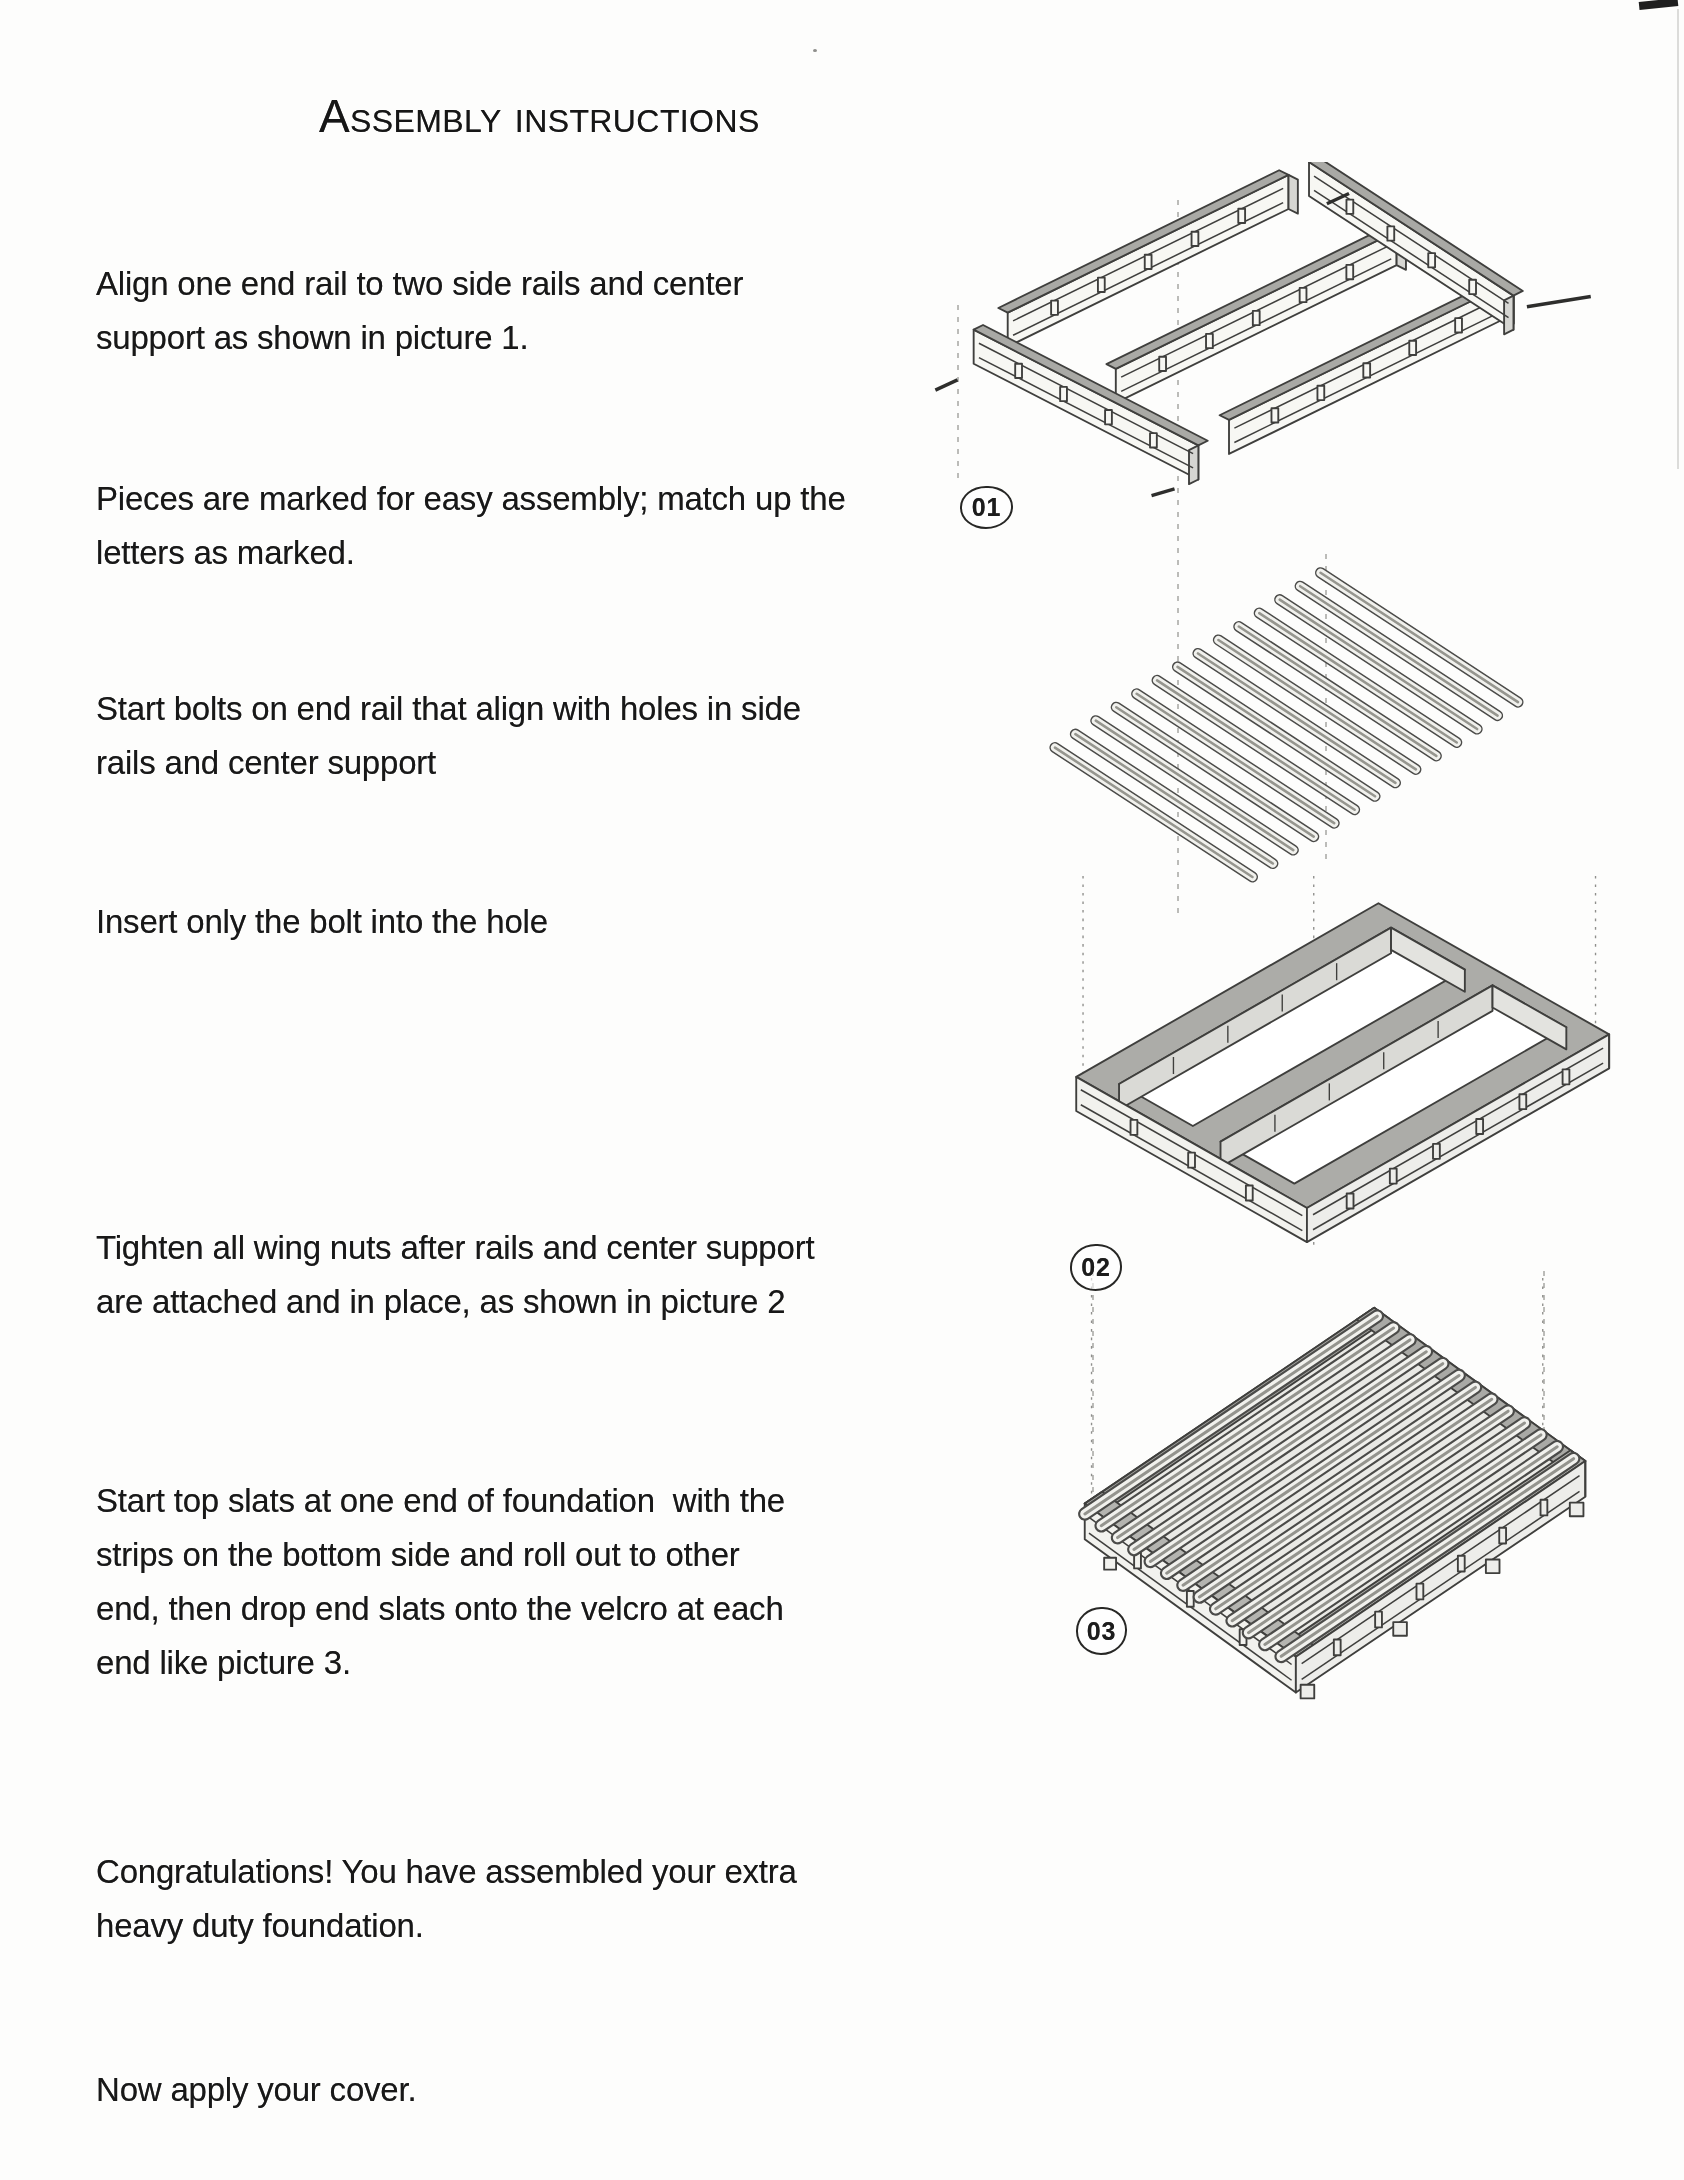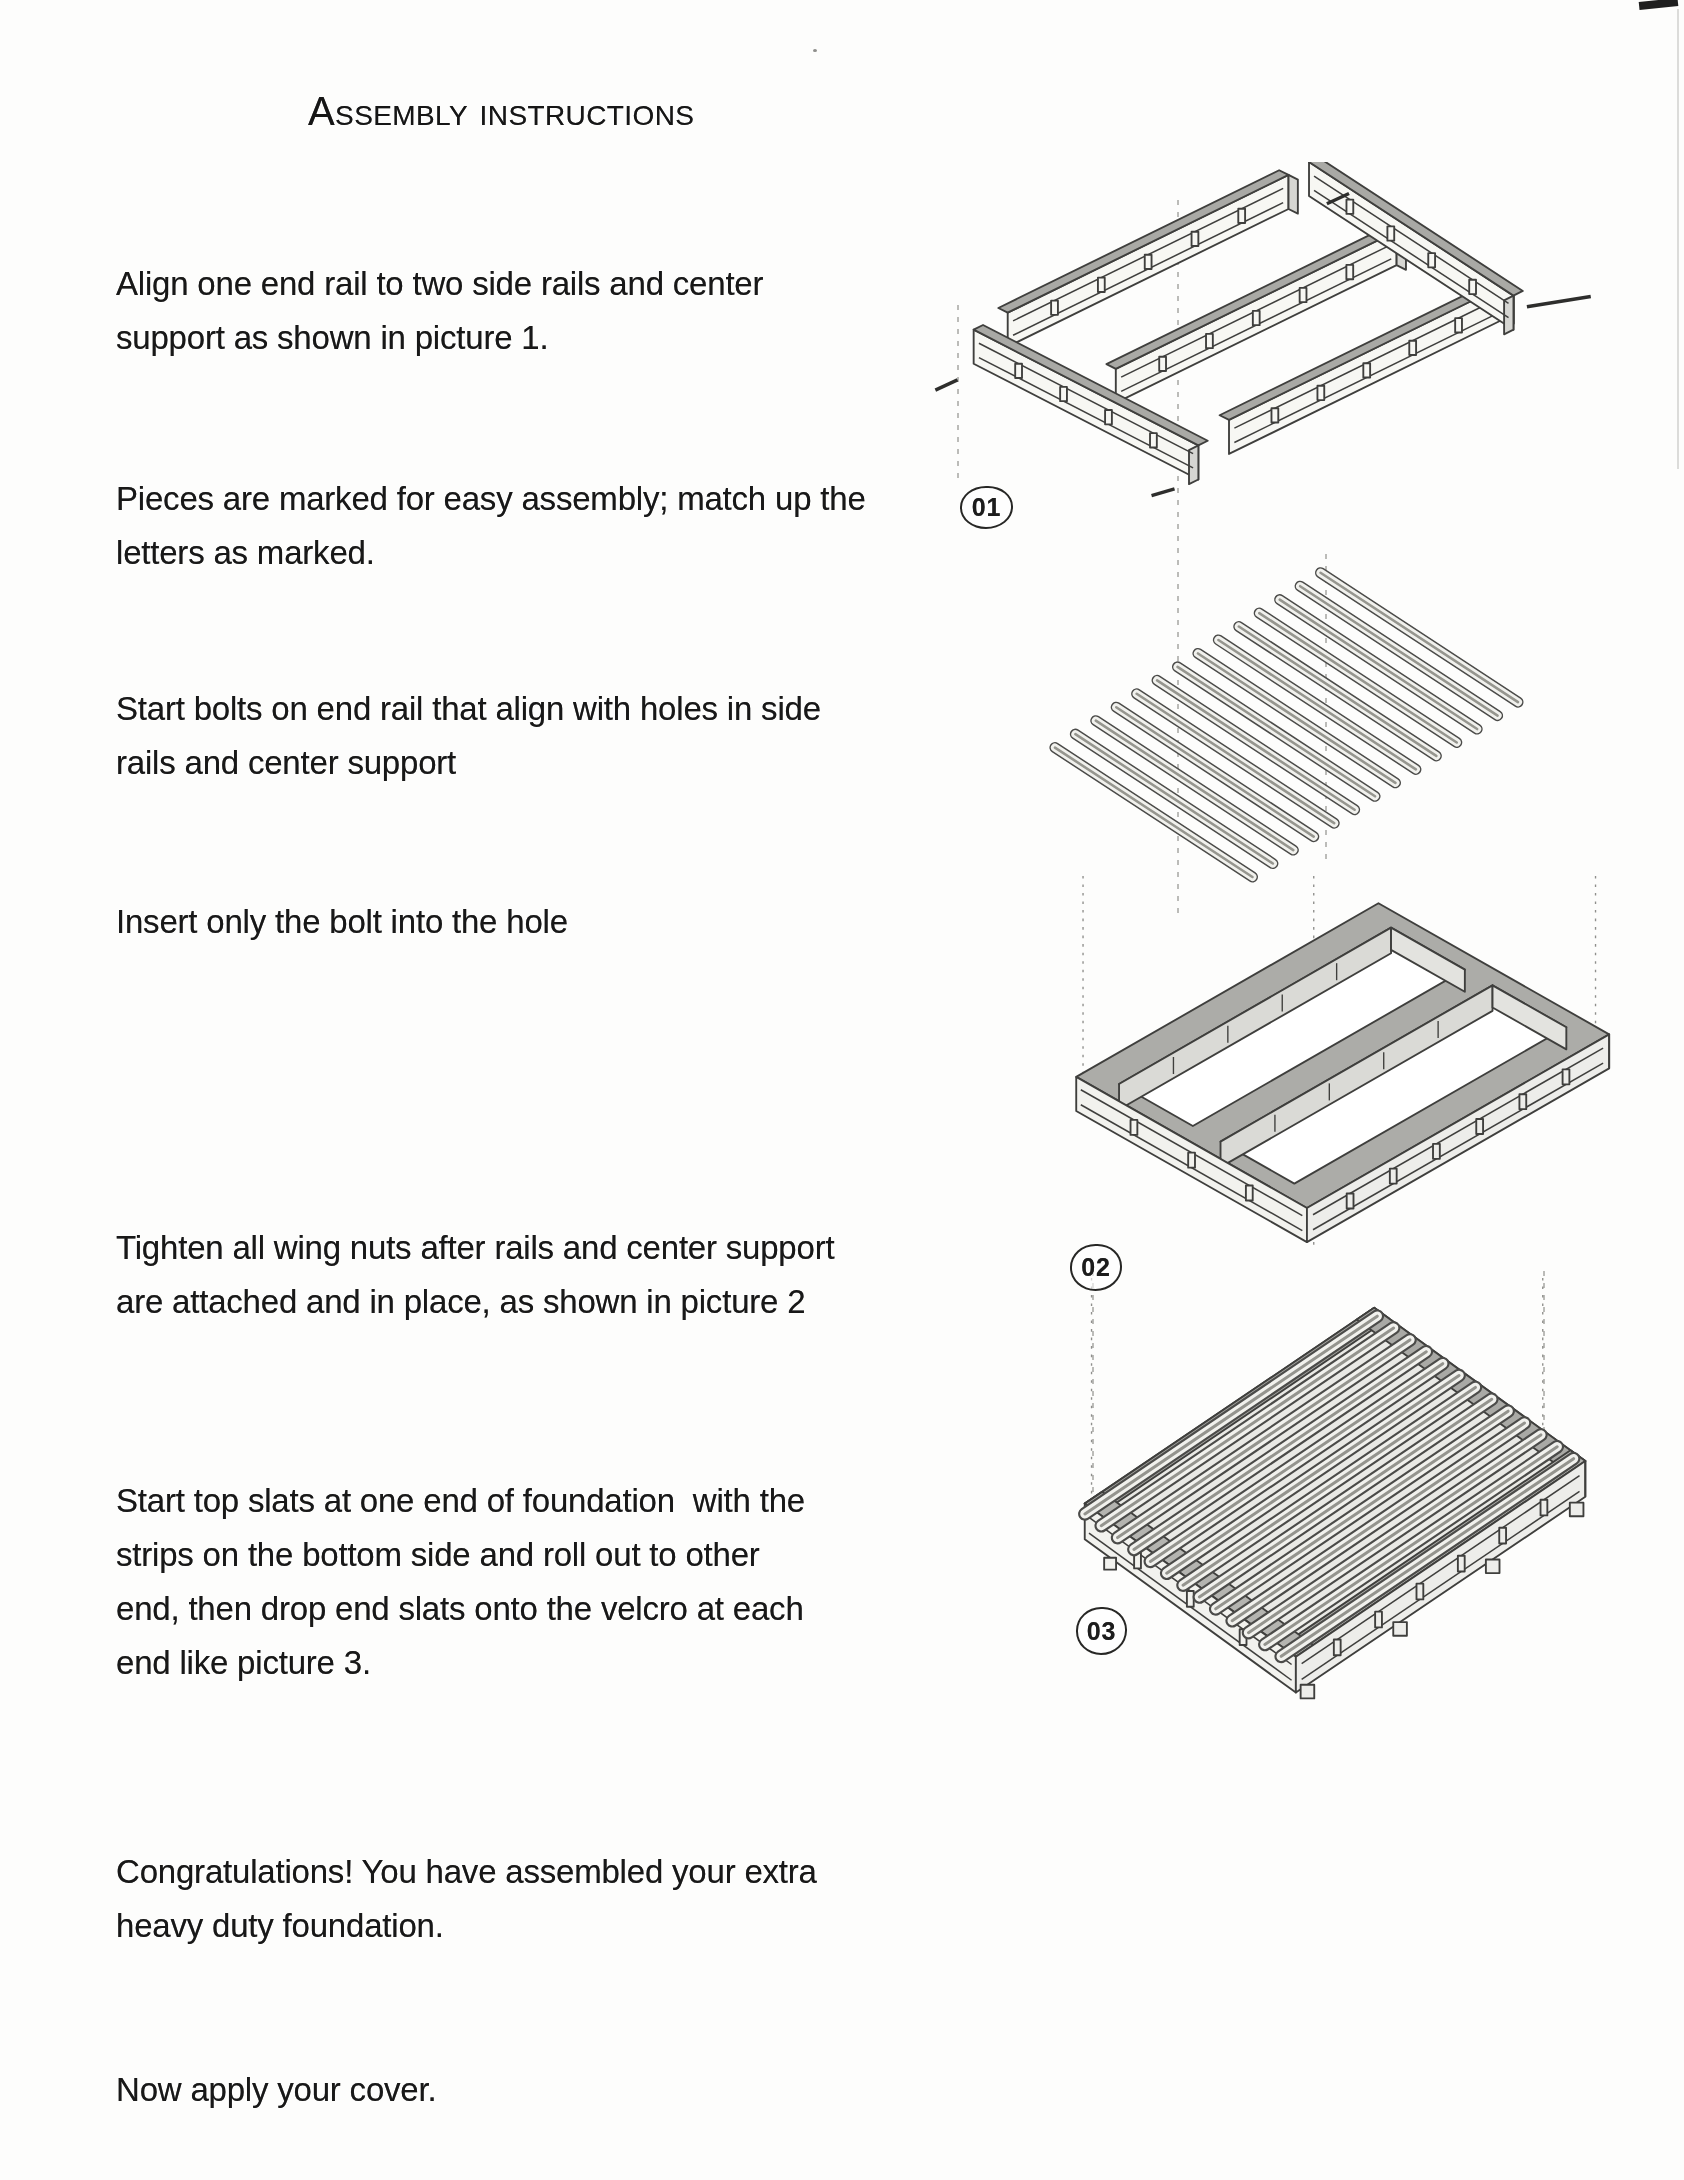--- a/index.html
+++ b/index.html
@@ -1,29 +1,29 @@
 <!DOCTYPE html>
 <html style="font-size:13.6px"><head>
 <meta charset="utf-8">
 <style>
   html,body{margin:0;padding:0;background:#e8e8e8;}
   .page{
     position:relative;width:1685px;height:2181px;background:#fdfdfc;
     font-family:"Liberation Sans",sans-serif;color:#1b1b1b;overflow:hidden;
   }
   .title{
-    position:absolute;left:308px;top:89px;
-    font-variant:small-caps;font-size:40px;font-weight:400;letter-spacing:0.4px;
+    position:absolute;left:319px;top:89px;
+    font-variant:small-caps;font-size:46px;font-weight:400;letter-spacing:0.4px;
     color:#161616;text-shadow:0 0 0.6px rgba(0,0,0,.6);white-space:pre;
   }
   .para{
     position:absolute;left:96px;font-size:33px;line-height:54px;
     letter-spacing:-0.2px;color:#181818;text-shadow:0 0 0.5px rgba(0,0,0,.55);
   }
-  .tline{white-space:pre;margin-left:20px;}
+  .tline{white-space:pre;}
   .fig{position:absolute;}
   .badge{
     position:absolute;border:2.6px solid #272725;border-radius:50% 48% 52% 50%;
     display:flex;align-items:center;justify-content:center;
     font-size:25px;font-weight:700;color:#1c1c1c;letter-spacing:0.9px;
     background:rgba(255,255,255,.6);text-shadow:0 0 0.4px rgba(0,0,0,.6);margin-top:40px;
   }
   .guide{
     position:absolute;width:1.7px;opacity:.75;
     background:repeating-linear-gradient(to bottom,#a6a6a2 0 5.1px,transparent 5.1px 12px);

